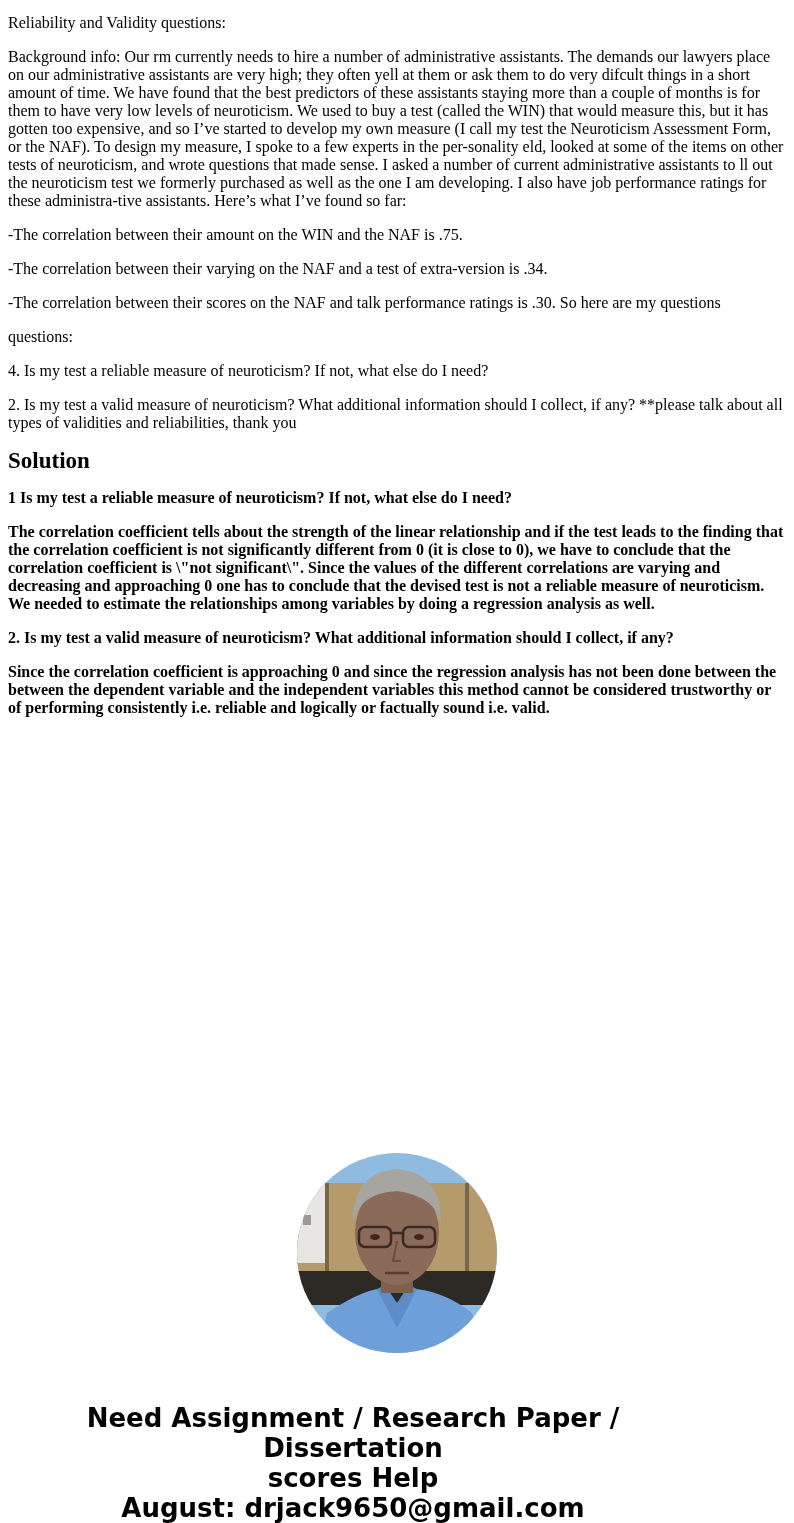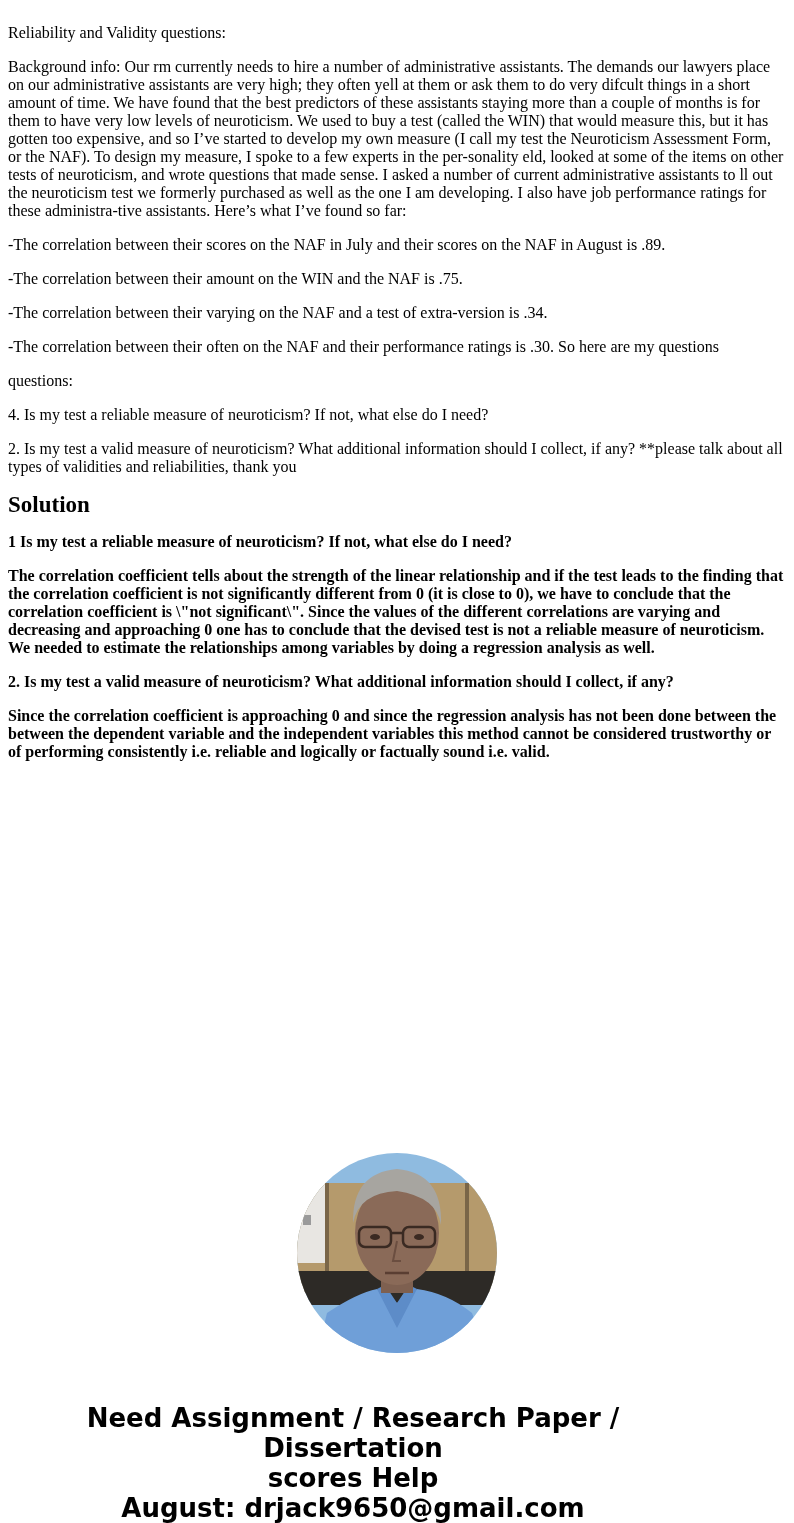--- a/index.html
+++ b/index.html
@@ -14,21 +14,21 @@
       font-family: "Liberation Serif", serif;
       font-size: 16px;
       line-height: 18px;
       color: #000000;
       overflow: hidden;
     }
     .content {
       padding: 8px 8px 0 8px;
     }
     .content p {
-      margin: 16px 0 16px 0;
+      margin: 6px 0 16px 0;
     }
     .content h3 {
       font-size: 23px;
       font-weight: bold;
       margin: 18px 0 18px 0;
       line-height: 21px;
     }
     .bold {
       font-weight: bold;
     }
@@ -59,24 +59,23 @@
     .footer div {
       margin: 0;
     }
   </style>
 </head>
 <body>
 
 <div class="content">
   <p>Reliability and Validity questions:</p>
   <p>Background info: Our rm currently needs to hire a number of administrative assistants. The demands our lawyers place on our administrative assistants are very high; they often yell at them or ask them to do very difcult things in a short amount of time. We have found that the best predictors of these assistants staying more than a couple of months is for them to have very low levels of neuroticism. We used to buy a test (called the WIN) that would measure this, but it has gotten too expensive, and so I’ve started to develop my own measure (I call my test the Neuroticism Assessment Form, or the NAF). To design my measure, I spoke to a few experts in the per-sonality eld, looked at some of the items on other tests of neuroticism, and wrote questions that made sense. I asked a number of current administrative assistants to ll out the neuroticism test we formerly purchased as well as the one I am developing. I also have job performance ratings for these administra-tive assistants. Here’s what I’ve found so far:</p>
-  <p>-The correlation between their scores on the NAF in July and their scores on the NAF in August is .89.</p>
   <p>-The correlation between their amount on the WIN and the NAF is .75.</p>
   <p>-The correlation between their varying on the NAF and a test of extra-version is .34.</p>
-  <p>-The correlation between their often on the NAF and their performance ratings is .30. So here are my questions</p>
+  <p>-The correlation between their scores on the NAF and talk performance ratings is .30. So here are my questions</p>
   <p>questions:</p>
   <p>4. Is my test a reliable measure of neuroticism? If not, what else do I need?</p>
   <p>2. Is my test a valid measure of neuroticism? What additional information should I collect, if any? **please talk about all types of validities and reliabilities, thank you</p>
 
   <h3>Solution</h3>
   <p class="bold">1 Is my test a reliable measure of neuroticism? If not, what else do I need?</p>
   <p class="bold">The correlation coefficient tells about the strength of the linear relationship and if the test leads to the finding that the correlation coefficient is not significantly different from 0 (it is close to 0), we have to conclude that the correlation coefficient is \"not significant\". Since the values of the different correlations are varying and decreasing and approaching 0 one has to conclude that the devised test is not a reliable measure of neuroticism. We needed to estimate the relationships among variables by doing a regression analysis as well.</p>
   <p class="bold">2. Is my test a valid measure of neuroticism? What additional information should I collect, if any?</p>
   <p class="bold">Since the correlation coefficient is approaching 0 and since the regression analysis has not been done between the between the dependent variable and the independent variables this method cannot be considered trustworthy or of performing consistently i.e. reliable and logically or factually sound i.e. valid.</p>
 </div>

